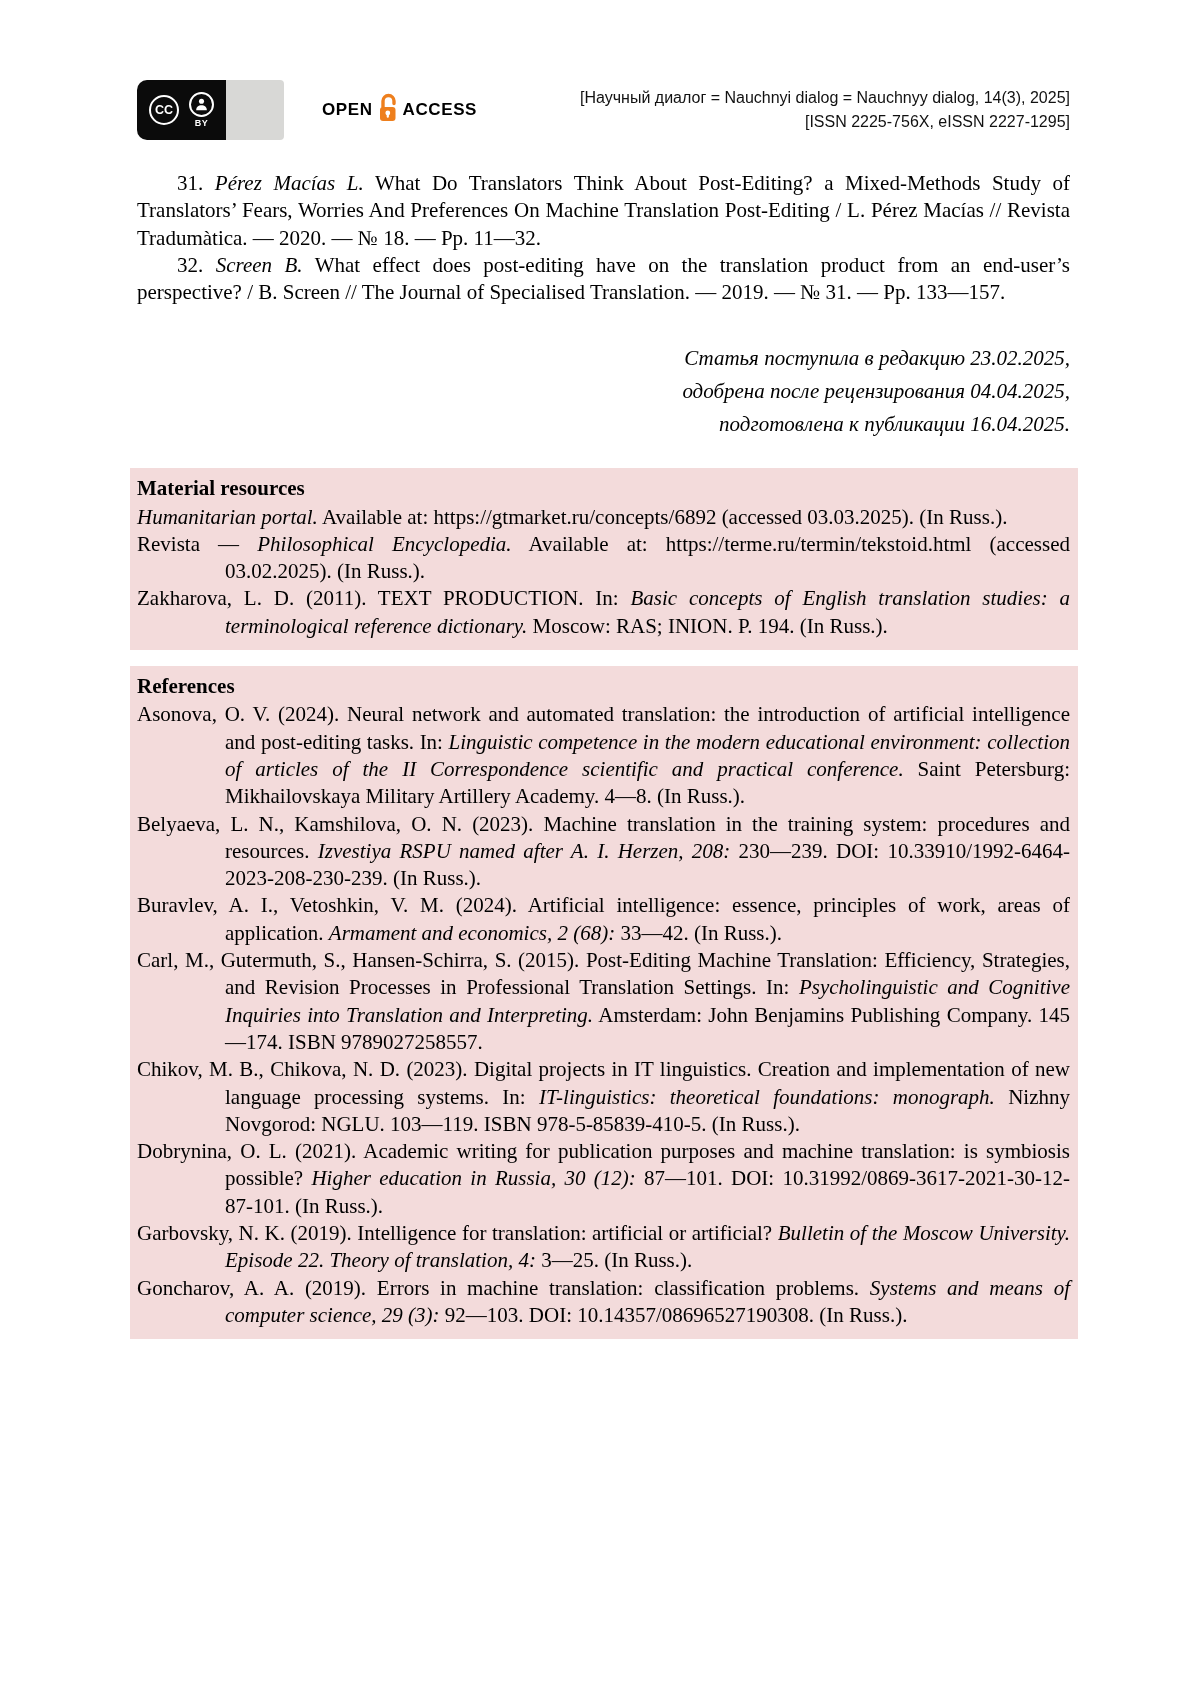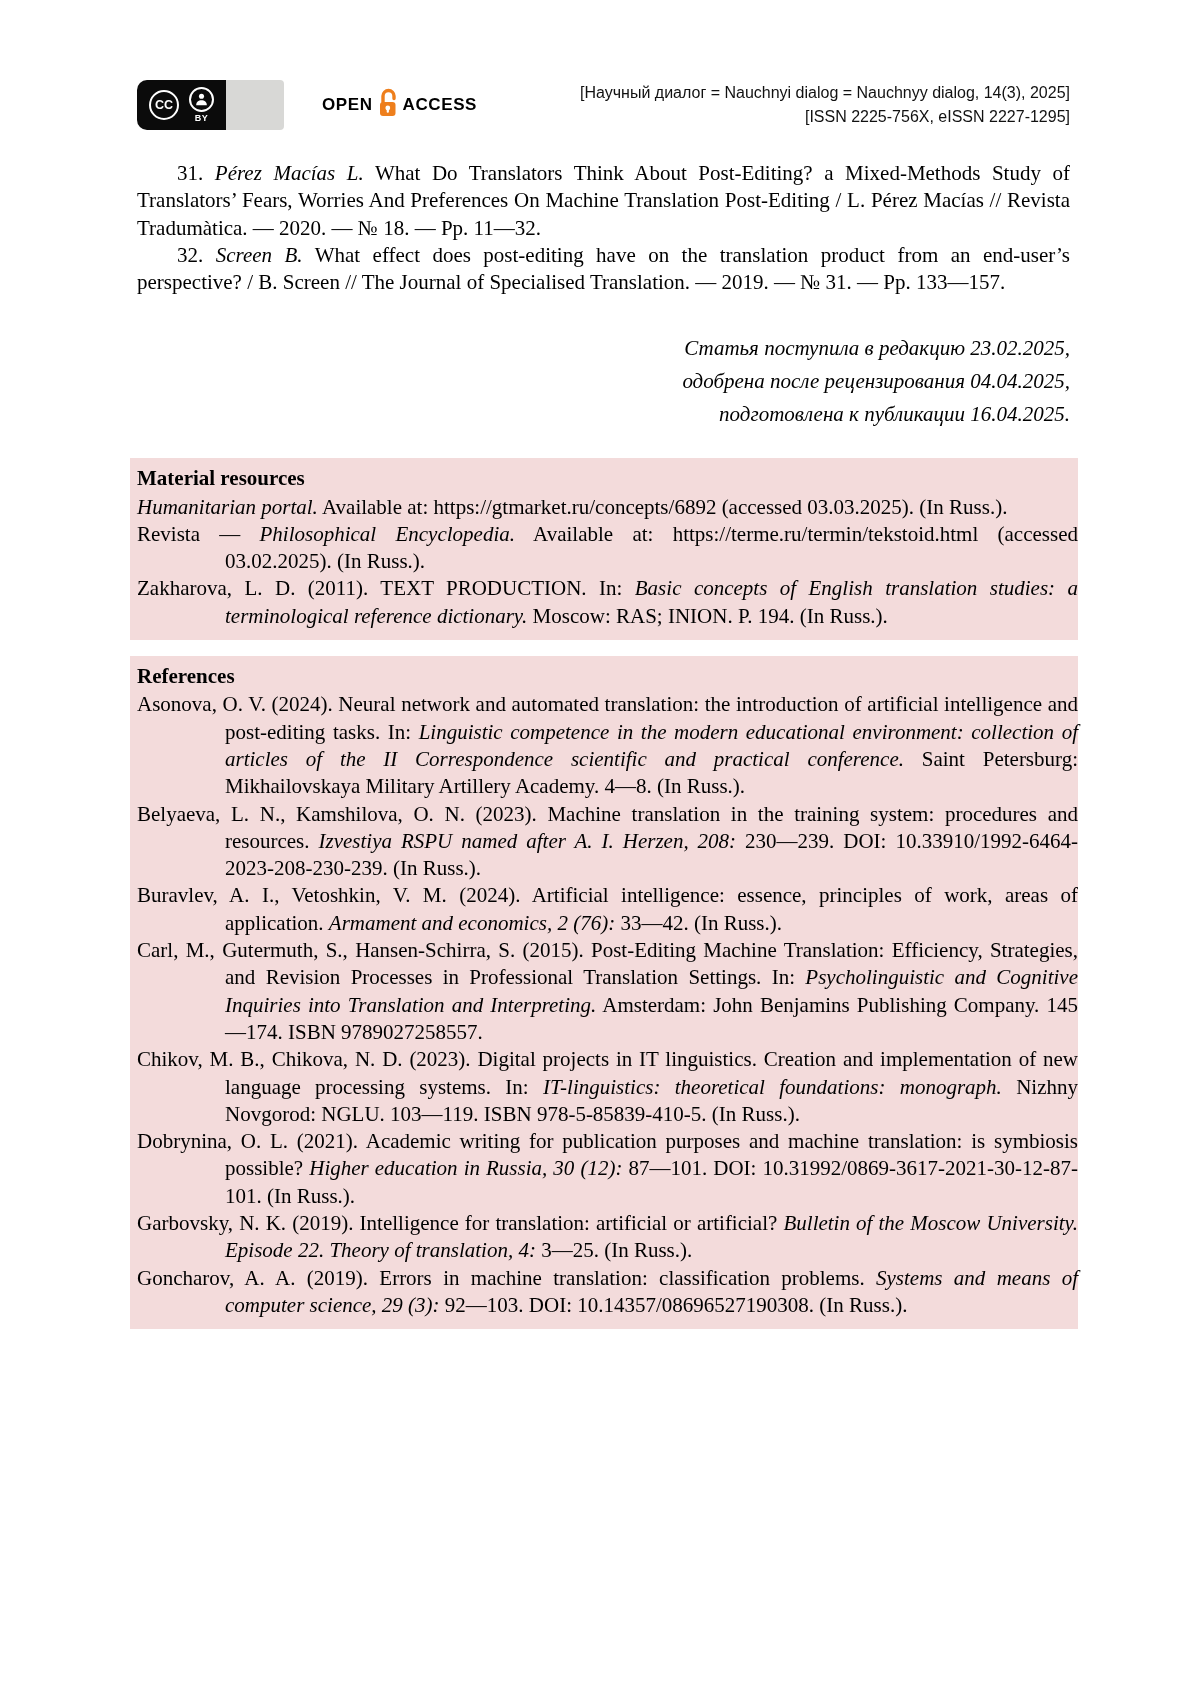--- a/index.html
+++ b/index.html
@@ -7,21 +7,21 @@
   body {
     width: 1200px; height: 1703px;
     background: #ffffff; color: #000;
     font-family: "Liberation Serif", serif;
   }
   .page { width: 1200px; height: 1703px; position: relative; overflow: hidden; background:#fff; }
   .content { padding: 80px 130px 0 137px; }
 
   
   .page-header { display: flex; align-items: center; }
-  .cc-badge { display: flex; height: 50px; }
+  .cc-badge { display: flex; height: 60px; }
   .cc-black {
     background: #0b0b0b; display: flex; align-items: center;
     padding: 0 12px; gap: 10px; border-radius: 10px 0 0 10px;
   }
   .cc-circle {
     width: 30px; height: 30px; border: 2.5px solid #fff; border-radius: 50%;
     display: flex; align-items: center; justify-content: center;
     color: #fff; font-family: "Liberation Sans", sans-serif; font-weight: 700; font-size: 12.5px;
   }
   .person-col { display: flex; flex-direction: column; align-items: center; gap: 1px; }
@@ -42,21 +42,21 @@
   }
 
   
   .refs-numbered { margin-top: 30px; }
   .pref { margin: 0; font-size: 21px; line-height: 1.3; text-align: justify; text-indent: 40px; }
 
   .submission-note { margin-top: 36px; text-align: right; font-style: italic; }
   .note-line { margin: 0; font-size: 21px; line-height: 1.55; }
 
   
-  .pink { background: #f3dbdb; margin: 28px -8px 0 -7px; padding: 6px 0 10px 7px; }
+  .pink { background: #f3dbdb; margin: 28px -8px 0 -7px; padding: 6px 8px 10px 7px; }
   .refs-block { margin-top: 16px; }
   .blockhead { margin: 0; font-size: 21px; font-weight: 700; line-height: 1.4; }
   .hang {
     margin: 0; font-size: 21px; line-height: 1.3; text-align: justify;
     padding-left: 88px; text-indent: -88px;
   }
   .it { font-style: italic; }
 
   .page-footer { text-align: center; margin-top: 52px; font-size: 21px; }
 </style>
@@ -120,21 +120,21 @@
           <p class="hang"><span>Revista — </span><span class="it">Philosophical Encyclopedia.</span><span> Available at: https://terme.ru/termin/tekstoid.html (accessed 03.02.2025). (In Russ.).</span></p>
           <p class="hang"><span>Zakharova, L. D. (2011). TEXT PRODUCTION. In: </span><span class="it">Basic concepts of English translation studies: a terminological reference dictionary.</span><span> Moscow: RAS; INION. P. 194. (In Russ.).</span></p>
         </div>
     </section>
 
     <section class="pink refs-block">
       <h2 class="blockhead">References</h2>
       <div>
           <p class="hang"><span>Asonova, O. V. (2024). Neural network and automated translation: the introduction of artificial intelligence and post-editing tasks. In: </span><span class="it">Linguistic competence in the modern educational environment: collection of articles of the II Correspondence scientific and practical conference.</span><span> Saint Petersburg: Mikhailovskaya Military Artillery Academy. 4—8. (In Russ.).</span></p>
           <p class="hang"><span>Belyaeva, L. N., Kamshilova, O. N. (2023). Machine translation in the training system: procedures and resources. </span><span class="it">Izvestiya RSPU named after A. I. Herzen, 208:</span><span> 230—239. DOI: 10.33910/1992-6464-2023-208-230-239. (In Russ.).</span></p>
-          <p class="hang"><span>Buravlev, A. I., Vetoshkin, V. M. (2024). Artificial intelligence: essence, principles of work, areas of application. </span><span class="it">Armament and economics, 2 (76):</span><span> 33—42. (In Russ.).</span></p>
+          <p class="hang"><span>Buravlev, A. I., Vetoshkin, V. M. (2024). Artificial intelligence: essence, principles of work, areas of application. </span><span class="it">Armament and economics, 2 (68):</span><span> 33—42. (In Russ.).</span></p>
           <p class="hang"><span>Carl, M., Gutermuth, S., Hansen-Schirra, S. (2015). Post-Editing Machine Translation: Efficiency, Strategies, and Revision Processes in Professional Translation Settings. In: </span><span class="it">Psycholinguistic and Cognitive Inquiries into Translation and Interpreting.</span><span> Amsterdam: John Benjamins Publishing Company. 145—174. ISBN 9789027258557.</span></p>
           <p class="hang"><span>Chikov, M. B., Chikova, N. D. (2023). Digital projects in IT linguistics. Creation and implementation of new language processing systems. In: </span><span class="it">IT-linguistics: theoretical foundations: monograph.</span><span> Nizhny Novgorod: NGLU. 103—119. ISBN 978-5-85839-410-5. (In Russ.).</span></p>
           <p class="hang"><span>Dobrynina, O. L. (2021). Academic writing for publication purposes and machine translation: is symbiosis possible? </span><span class="it">Higher education in Russia, 30 (12):</span><span> 87—101. DOI: 10.31992/0869-3617-2021-30-12-87-101. (In Russ.).</span></p>
           <p class="hang"><span>Garbovsky, N. K. (2019). Intelligence for translation: artificial or artificial? </span><span class="it">Bulletin of the Moscow University. Episode 22. Theory of translation, 4:</span><span> 3—25. (In Russ.).</span></p>
           <p class="hang"><span>Goncharov, A. A. (2019). Errors in machine translation: classification problems. </span><span class="it">Systems and means of computer science, 29 (3):</span><span> 92—103. DOI: 10.14357/08696527190308. (In Russ.).</span></p>
         </div>
     </section>
 
 
   </div>

